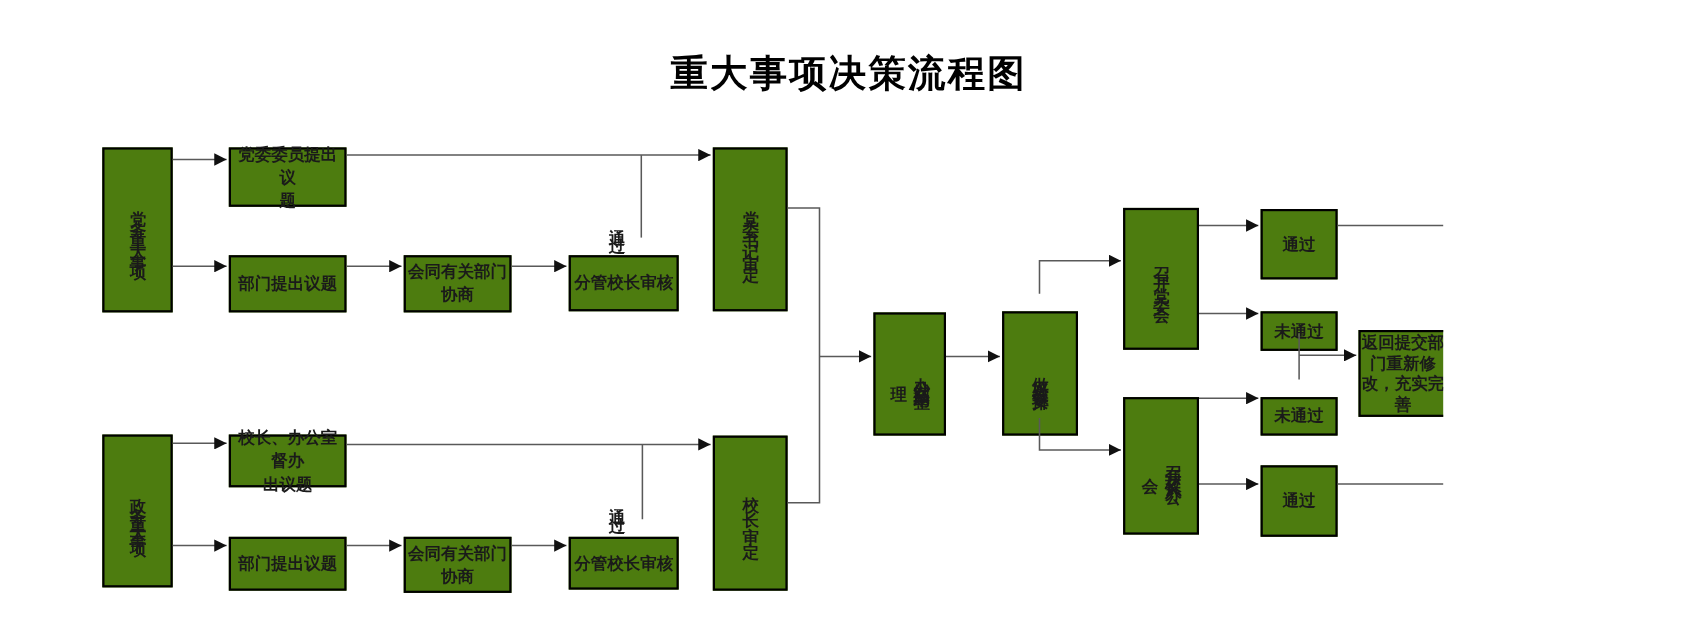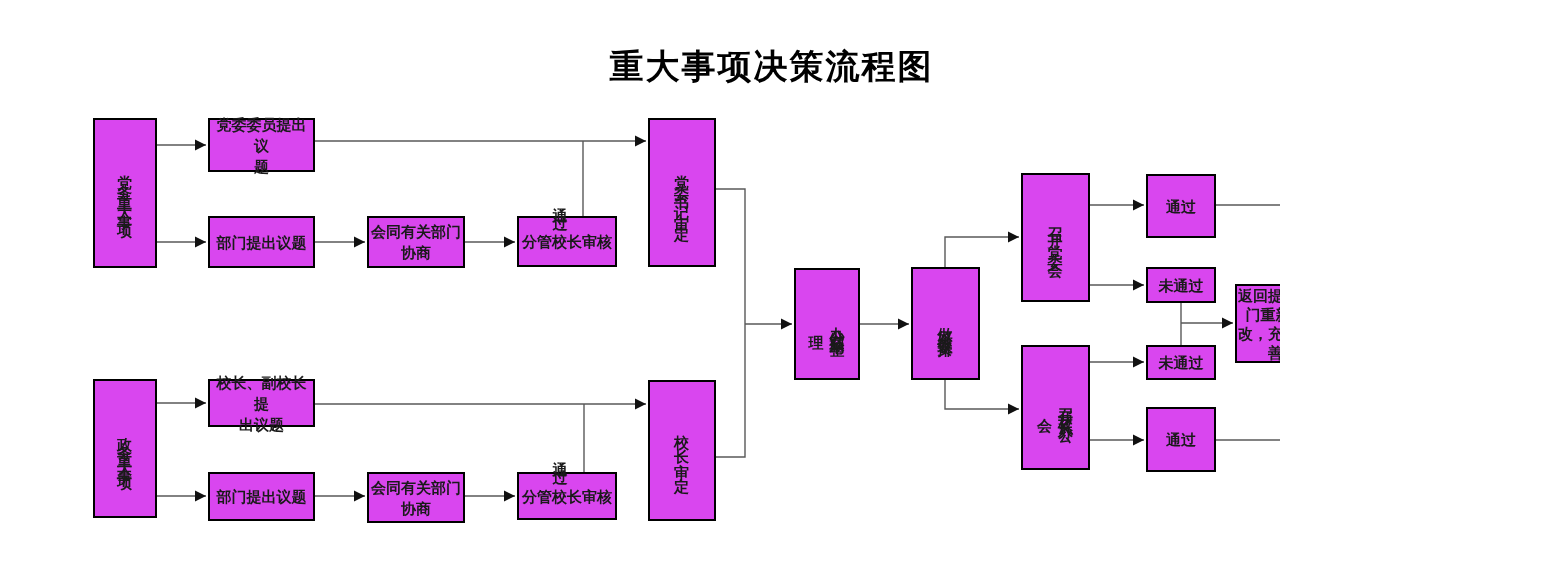--- a/index.html
+++ b/index.html
@@ -3,41 +3,43 @@
 <meta charset="utf-8">
 <style>
   html,body{margin:0;padding:0;background:#ffffff;}
   #canvas{
     position:relative;
     width:1280px;height:584px;
     background:#ffffff;
     font-family:"Liberation Sans", sans-serif;
     color:#1a1a1a;
     overflow:hidden;
+    padding-left:32px;
   }
   #title{
     position:absolute;left:0;top:44px;width:1543px;
     text-align:center;
     font-family:"Liberation Serif", serif;
     font-weight:700;
     font-size:34px;
     letter-spacing:2px;
     color:#000;
   }
   .node{
     position:absolute;
     border:2px solid #000;
-    background:#d946ef;
+    background:#4d7c0f;
     display:flex;
     align-items:center;
     justify-content:center;
     text-align:center;
     font-size:15px;
     font-weight:600;
     box-sizing:border-box;
+    margin-top:16px;
   }
   .htext{
     white-space:pre-line;
     line-height:21px;
   }
   .lh19 .htext{line-height:19px;}
   .vtext{
     writing-mode:vertical-rl;
     text-orientation:upright;
     white-space:pre-line;
@@ -90,21 +92,21 @@
     <span class="vtext">通过</span>
   </div>
   <div class="node sp10" style="left:648px;top:118px;width:68px;height:149px;">
     <span class="vtext">党委书记审定</span>
   </div>
 
   <div class="node sp8" style="left:93px;top:379px;width:64px;height:139px;">
     <span class="vtext">政务重大事项</span>
   </div>
   <div class="node" style="left:208px;top:379px;width:107px;height:48px;">
-    <span class="htext">校长、副校长提
+    <span class="htext">校长、办公室督办
 出议题</span>
   </div>
   <div class="node" style="left:208px;top:472px;width:107px;height:49px;">
     <span class="htext">部门提出议题</span>
   </div>
   <div class="node" style="left:367px;top:472px;width:98px;height:51px;">
     <span class="htext">会同有关部门
 协商</span>
   </div>
   <div class="node" style="left:517px;top:472px;width:100px;height:48px;">

